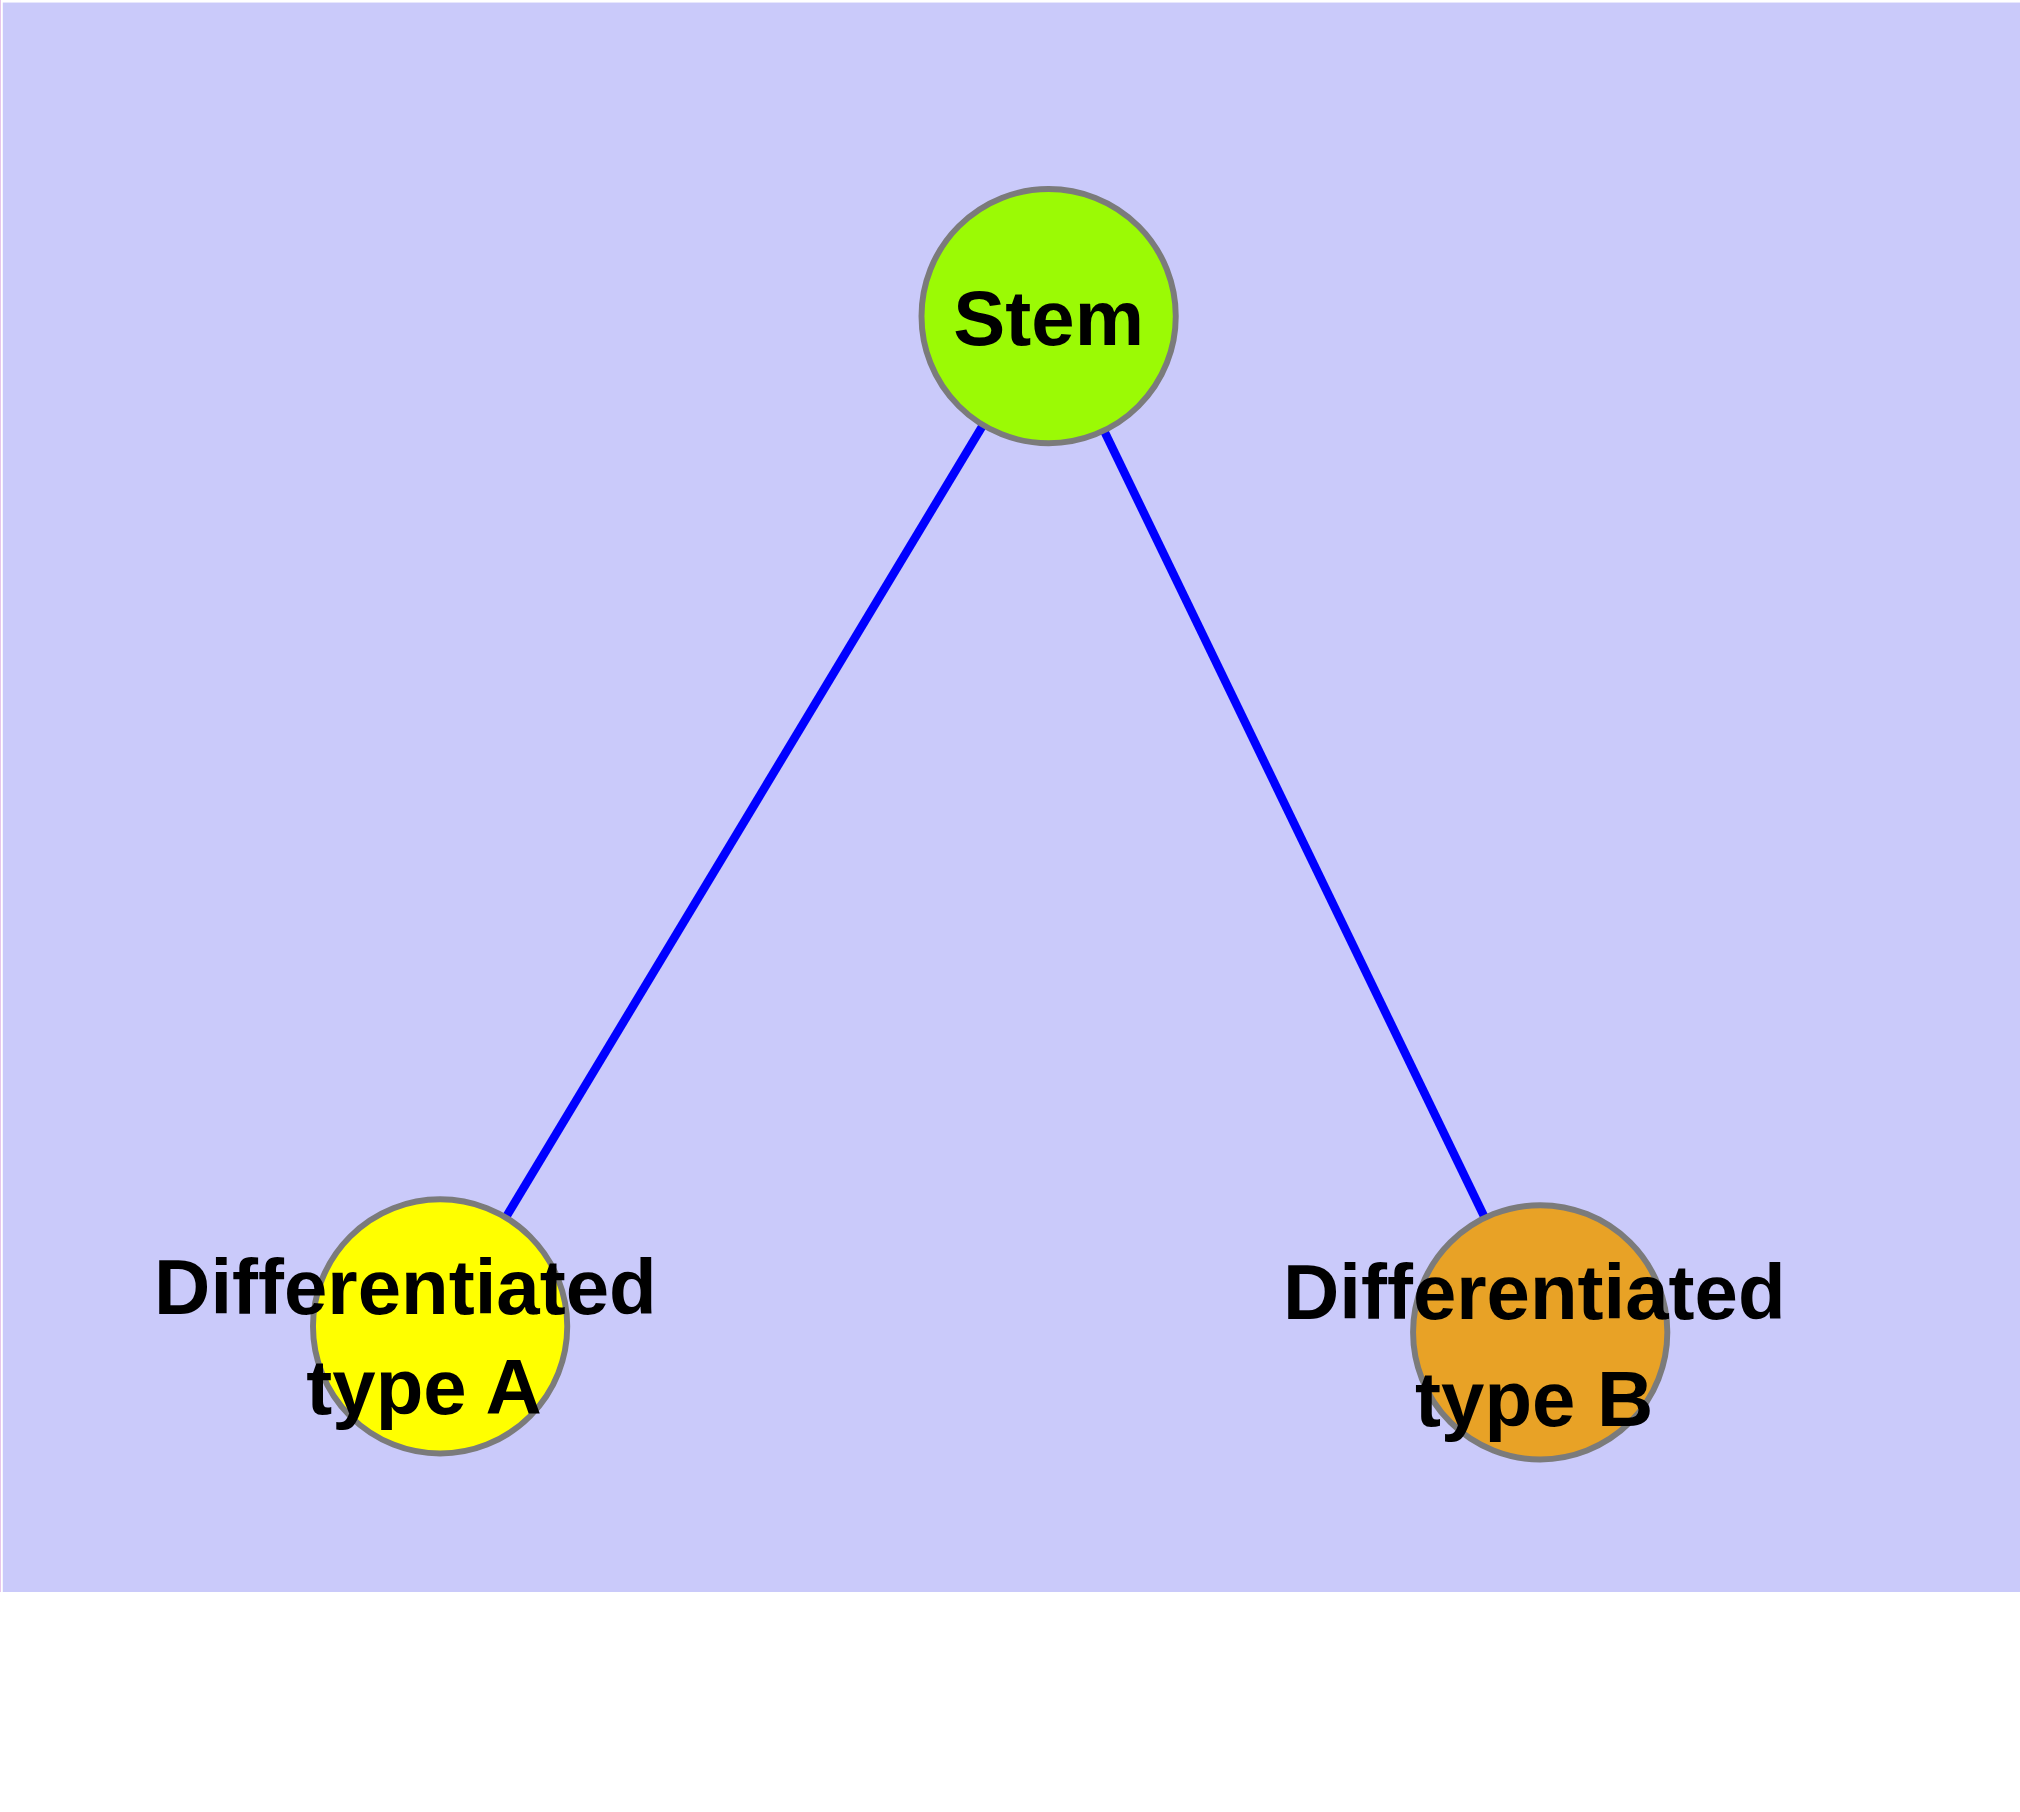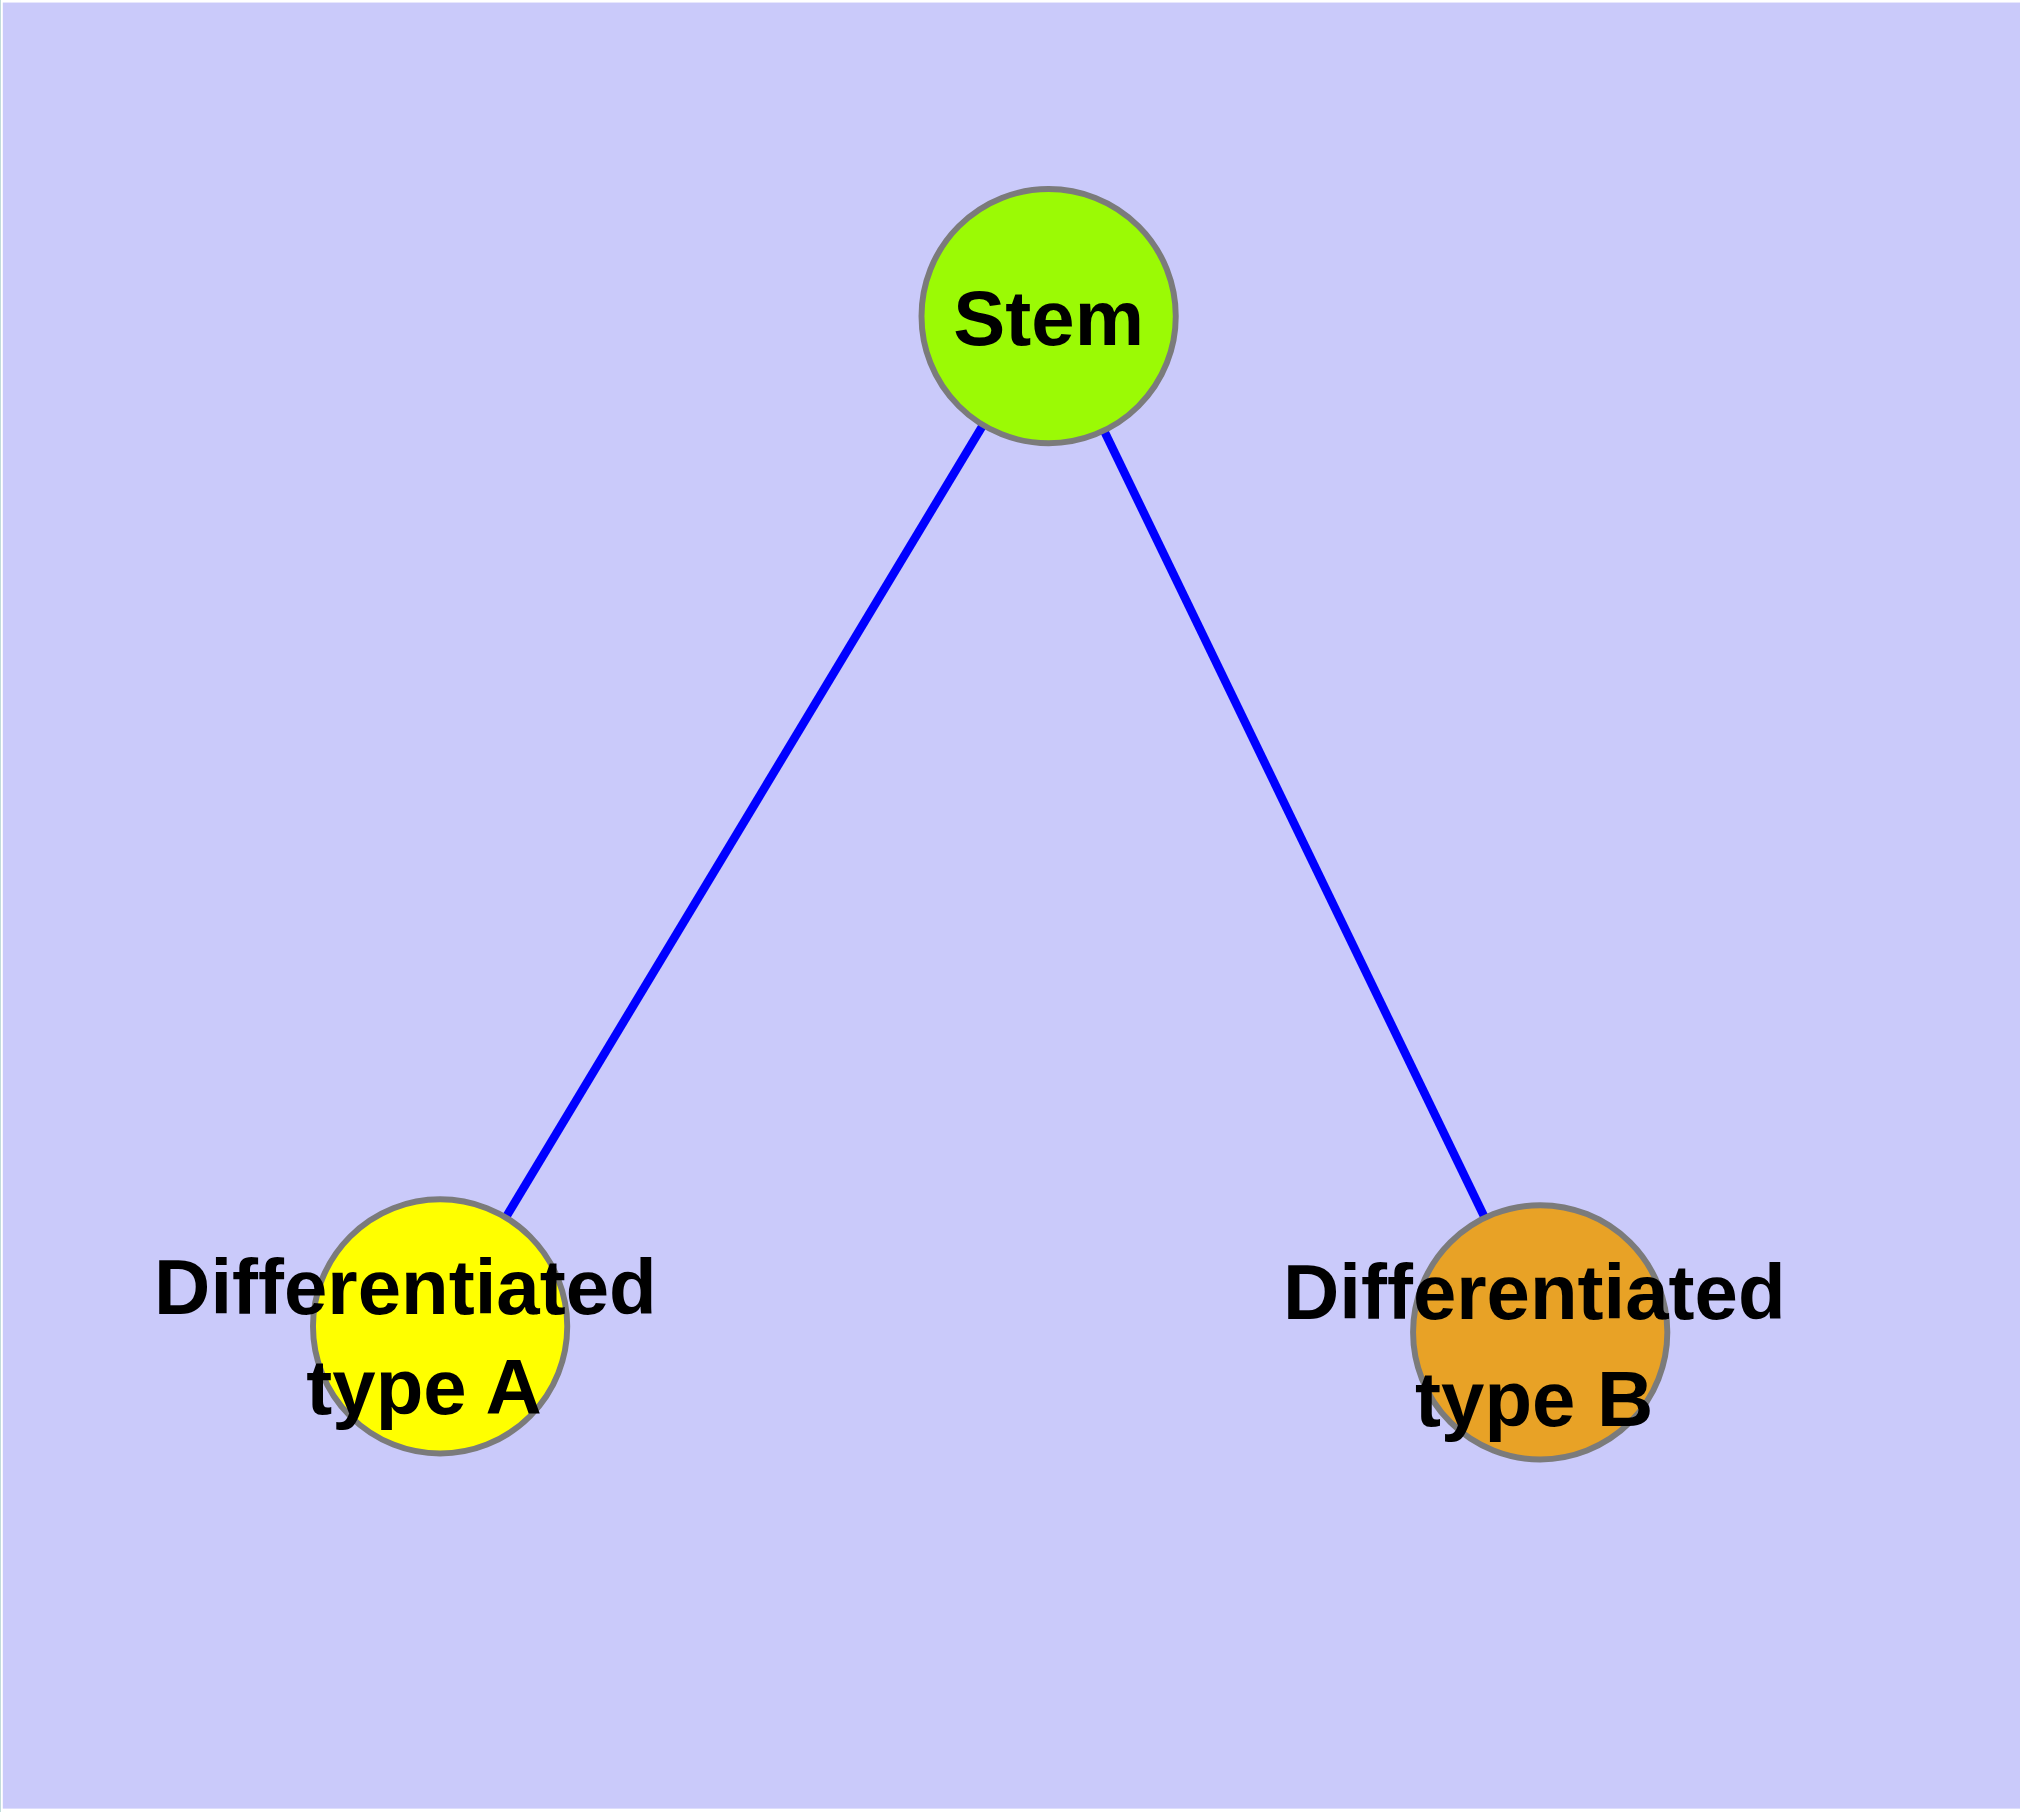--- a/index.html
+++ b/index.html
@@ -4,22 +4,22 @@
 <style>
   
   html, body { margin: 0; padding: 0; }
   body {
     background: #ffffff;
     font-family: "Liberation Sans", "DejaVu Sans", sans-serif;
   }
   .canvas-wrap {
     position: relative;
     width: 2021px;
-    height: 1812px;
-    background: #0f766e;
+    height: 1592px;
+    background: #a21caf;
     overflow: hidden;
   }
   svg { display: block; }
   .node-label {
     font-family: "Liberation Sans", "DejaVu Sans", sans-serif;
     font-weight: bold;
   }
 </style>
 </head>
 <body>

